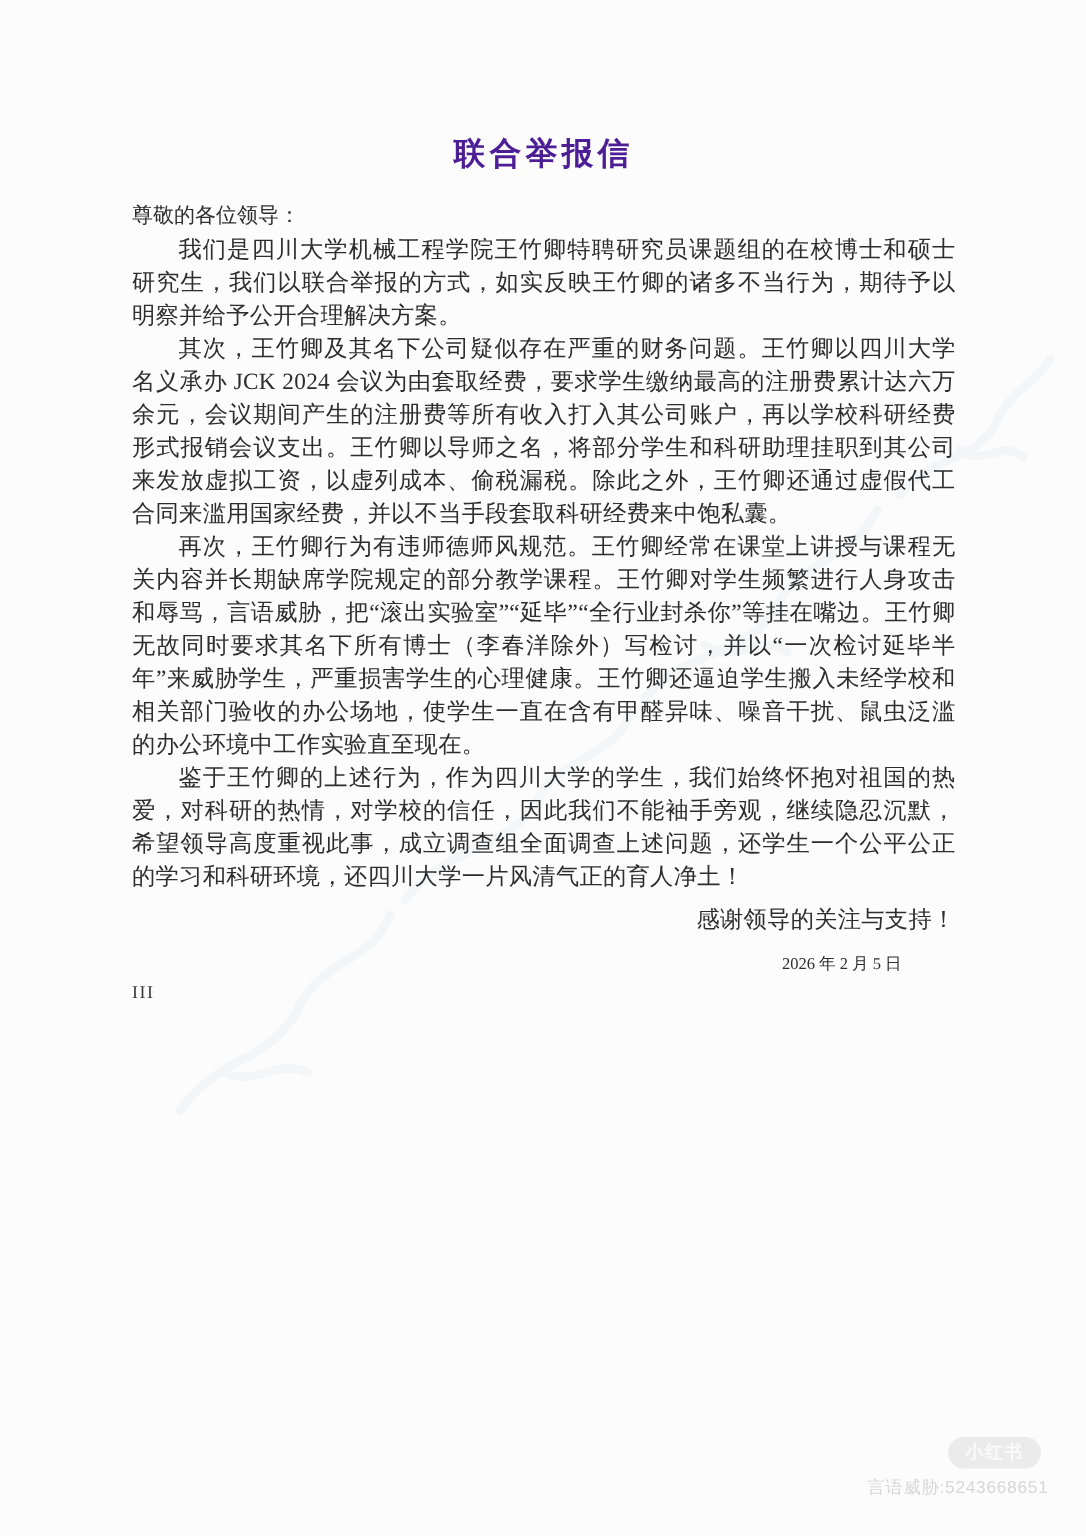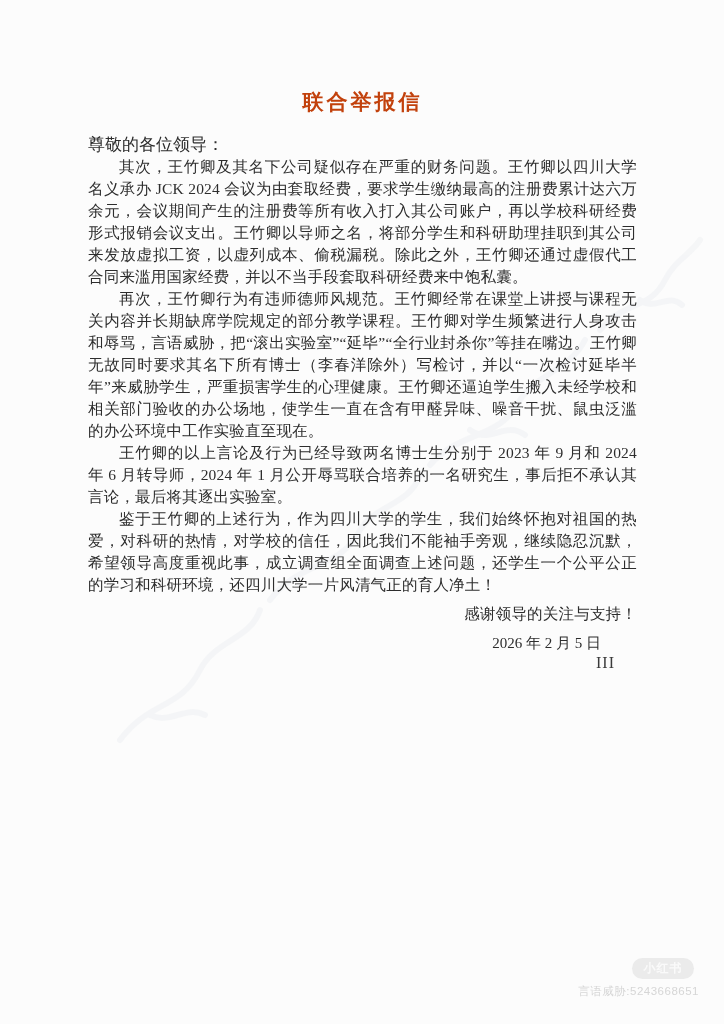--- a/index.html
+++ b/index.html
@@ -26,51 +26,50 @@
     top: 88px;
     width: 549px;
   }
   .title {
     text-align: center;
     font-family: "Liberation Sans", "DejaVu Sans", sans-serif;
     font-weight: 700;
     font-size: 21px;
     letter-spacing: 3px;
     margin: 0 0 18px 0;
-    color: #c2410c;
+    color: #4c1d95;
   }
   .salutation {
-    font-size: 17px;
+    font-size: 14px;
     line-height: 22px;
     margin: 0;
   }
   .para {
     margin: 0;
     text-indent: 2em;
     text-align: justify;
     font-size: 15.5px;
     line-height: 22px;
     letter-spacing: 0.2px;
   }
   .para.thanks {
     margin-top: 7px;
     text-align: right;
   }
   .date-line {
     text-align: right;
     padding-right: 36px;
     margin: 7px 0 0 0;
-    font-size: 15px;
+    font-size: 11px;
     line-height: 22px;
   }
   .page-num {
-    text-align: right;
     padding-right: 22px;
     margin: 0;
-    font-size: 16px;
+    font-size: 12px;
     letter-spacing: 1px;
     color: #3a3a3a;
   }
   
   .wm-svg {
     position: absolute;
     inset: 0;
     pointer-events: none;
   }
   
@@ -114,23 +113,23 @@
       <path d="M150 715 C170 725, 185 705, 205 715"></path>
       <path d="M470 430 C490 445, 505 420, 525 435"></path>
       <path d="M640 300 C655 312, 668 292, 682 305"></path>
     </g>
   </svg>
 
   <div class="sheet">
     <h1 class="title">联合举报信</h1>
     <p class="salutation">尊敬的各位领导：</p>
     <div>
+        <p class="para">我们是四川大学机械工程学院王竹卿特聘研究员课题组的在校博士和硕士研究生，我们以联合举报的方式，如实反映王竹卿的诸多不当行为，期待予以明察并给予公开合理解决方案。</p>
         <p class="para">其次，王竹卿及其名下公司疑似存在严重的财务问题。王竹卿以四川大学名义承办 JCK 2024 会议为由套取经费，要求学生缴纳最高的注册费累计达六万余元，会议期间产生的注册费等所有收入打入其公司账户，再以学校科研经费形式报销会议支出。王竹卿以导师之名，将部分学生和科研助理挂职到其公司来发放虚拟工资，以虚列成本、偷税漏税。除此之外，王竹卿还通过虚假代工合同来滥用国家经费，并以不当手段套取科研经费来中饱私囊。</p>
         <p class="para">再次，王竹卿行为有违师德师风规范。王竹卿经常在课堂上讲授与课程无关内容并长期缺席学院规定的部分教学课程。王竹卿对学生频繁进行人身攻击和辱骂，言语威胁，把“滚出实验室”“延毕”“全行业封杀你”等挂在嘴边。王竹卿无故同时要求其名下所有博士（李春洋除外）写检讨，并以“一次检讨延毕半年”来威胁学生，严重损害学生的心理健康。王竹卿还逼迫学生搬入未经学校和相关部门验收的办公场地，使学生一直在含有甲醛异味、噪音干扰、鼠虫泛滥的办公环境中工作实验直至现在。</p>
-        <p class="para">王竹卿的以上言论及行为已经导致两名博士生分别于 2023 年 9 月和 2024 年 6 月转导师，2024 年 1 月公开辱骂联合培养的一名研究生，事后拒不承认其言论，最后将其逐出实验室。</p>
         <p class="para">鉴于王竹卿的上述行为，作为四川大学的学生，我们始终怀抱对祖国的热爱，对科研的热情，对学校的信任，因此我们不能袖手旁观，继续隐忍沉默，希望领导高度重视此事，成立调查组全面调查上述问题，还学生一个公平公正的学习和科研环境，还四川大学一片风清气正的育人净土！</p>
         <p class="para thanks">感谢领导的关注与支持！</p>
       </div>
     <p class="date-line">2026 年 2 月 5 日</p>
     <p class="page-num">III</p>
   </div>
 
   <div class="xhs-badge">小红书</div>
   <div class="xhs-id">言语威胁:5243668651</div>
 

